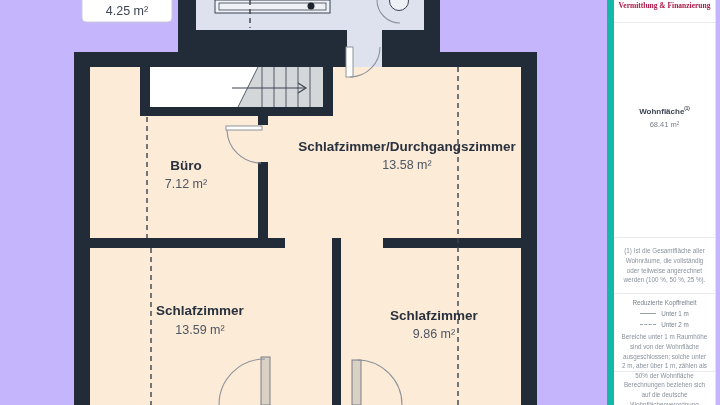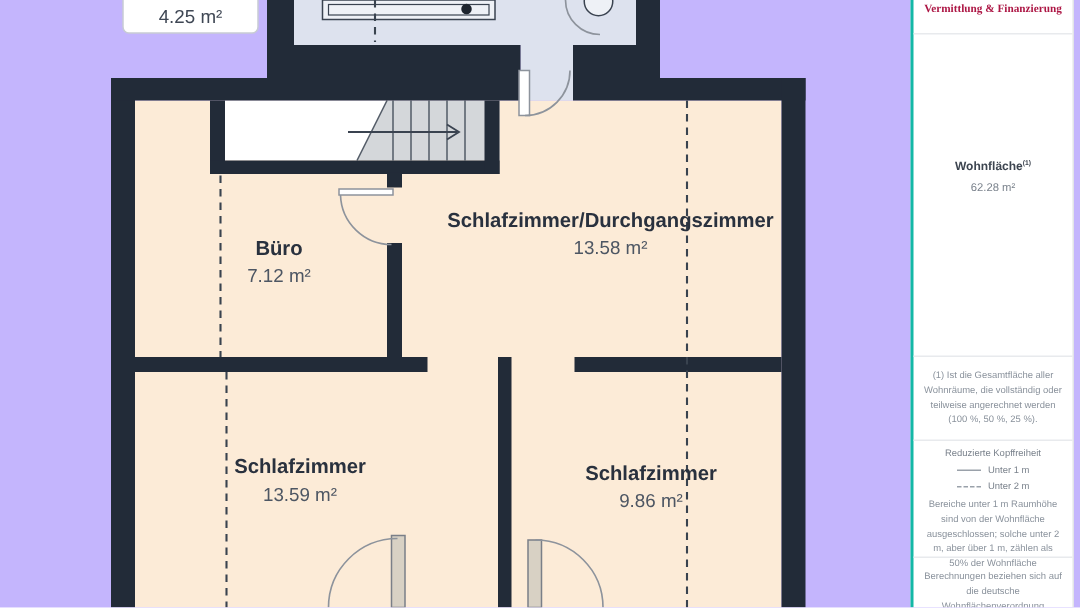--- a/index.html
+++ b/index.html
@@ -18,21 +18,21 @@
   .leaf{fill:var(--door-leaf);stroke:#7a7f88;stroke-width:1;}
   .leaf-white{fill:#ffffff;stroke:#8d939c;stroke-width:1;}
   .fixture{fill:#eef1f6;stroke:#3a4350;stroke-width:1;}
   .fixture-inner{fill:none;stroke:#3a4350;stroke-width:0.8;}
   .room-name{font-size:13.5px;font-weight:700;fill:#29313e;text-anchor:middle;}
   .room-area{font-size:12.5px;fill:#4d5663;text-anchor:middle;}
   .tagbox{fill:#ffffff;stroke:#c8ccd3;stroke-width:1;}
   .tagtext{font-size:12.5px;fill:#3f4754;text-anchor:middle;}
   
   .sidebar{position:absolute;left:607px;top:0;width:109px;height:405px;background:#fff;
-           border-left:2px solid #14b8a6;border-right:1px solid #e2e4e8;box-sizing:border-box;}
+           border-left:7px solid #14b8a6;border-right:1px solid #e2e4e8;box-sizing:border-box;}
   .sidebar .hr{position:absolute;left:0;right:0;height:1px;background:#e8eaed;}
   .brand{position:absolute;top:1px;left:0;right:0;text-align:center;
          font-family:"Liberation Serif",serif;font-weight:700;font-size:7.5px;
          color:var(--accent-red);}
   .total{position:absolute;top:106px;left:0;right:0;text-align:center;color:#3d4550;}
   .total-label{font-size:8px;font-weight:700;}
   .total-label sup{font-size:4.5px;}
   .total-value{font-size:7.5px;color:#7a828c;margin-top:4px;}
   .note{position:absolute;left:7px;right:7px;margin:0;text-align:center;
         font-size:6.3px;line-height:1.55;color:#8a929c;}
@@ -130,21 +130,21 @@
       <text class="room-area" x="434" y="338">9.86 m²</text>
     </g>
   </svg>
 
   <aside class="sidebar">
     <div class="brand">Vermittlung &amp; Finanzierung</div>
     <div class="hr" style="top:22px"></div>
 
     <div class="total">
       <div class="total-label"><span>Wohnfläche</span><sup>(1)</sup></div>
-      <div class="total-value">62.28 m²</div>
+      <div class="total-value">68.41 m²</div>
     </div>
 
     <div class="hr" style="top:237px"></div>
     <p class="note" style="top:246px">(1) Ist die Gesamtfläche aller Wohnräume, die vollständig oder teilweise angerechnet werden (100 %, 50 %, 25 %).</p>
 
     <div class="hr" style="top:293px"></div>
     <div class="legend-title">Reduzierte Kopffreiheit</div>
     <div class="legend-row" style="top:310px">
       <span class="legend-line solid"></span>
       <span>Unter 1 m</span>

